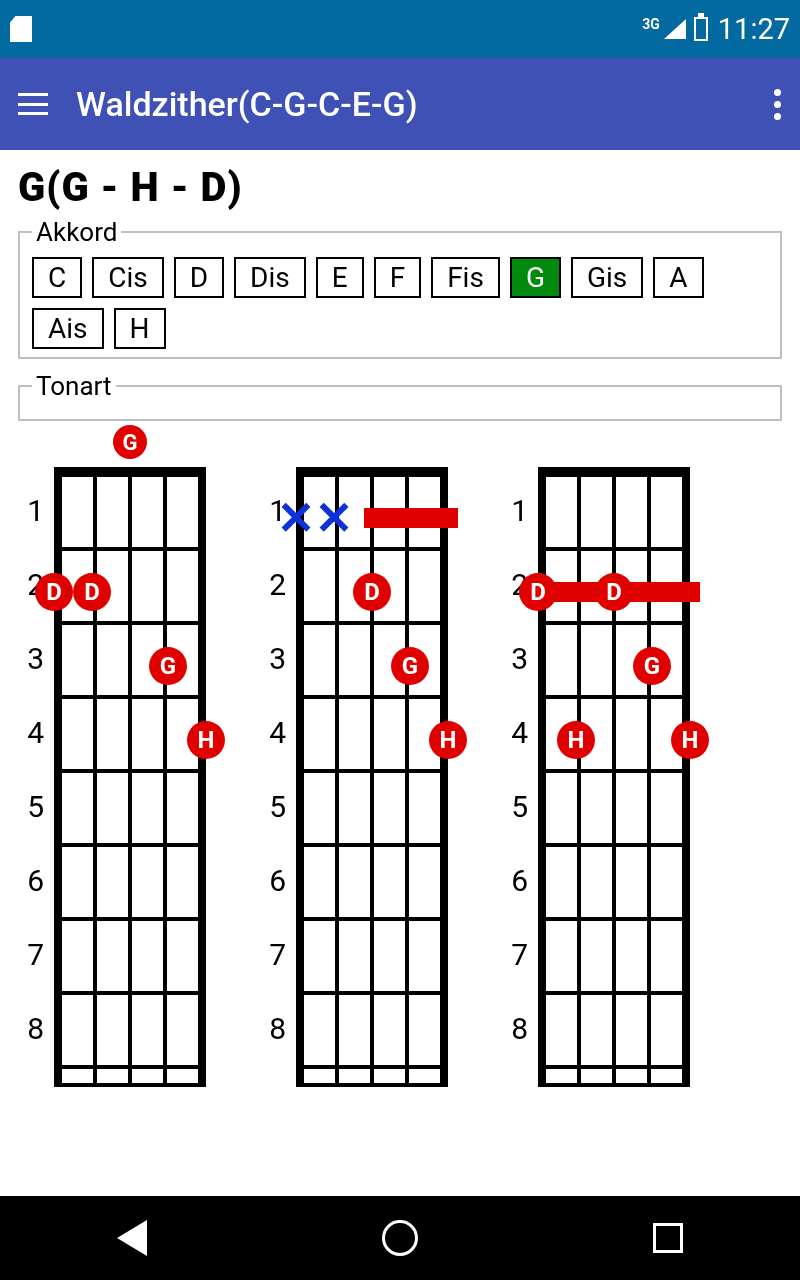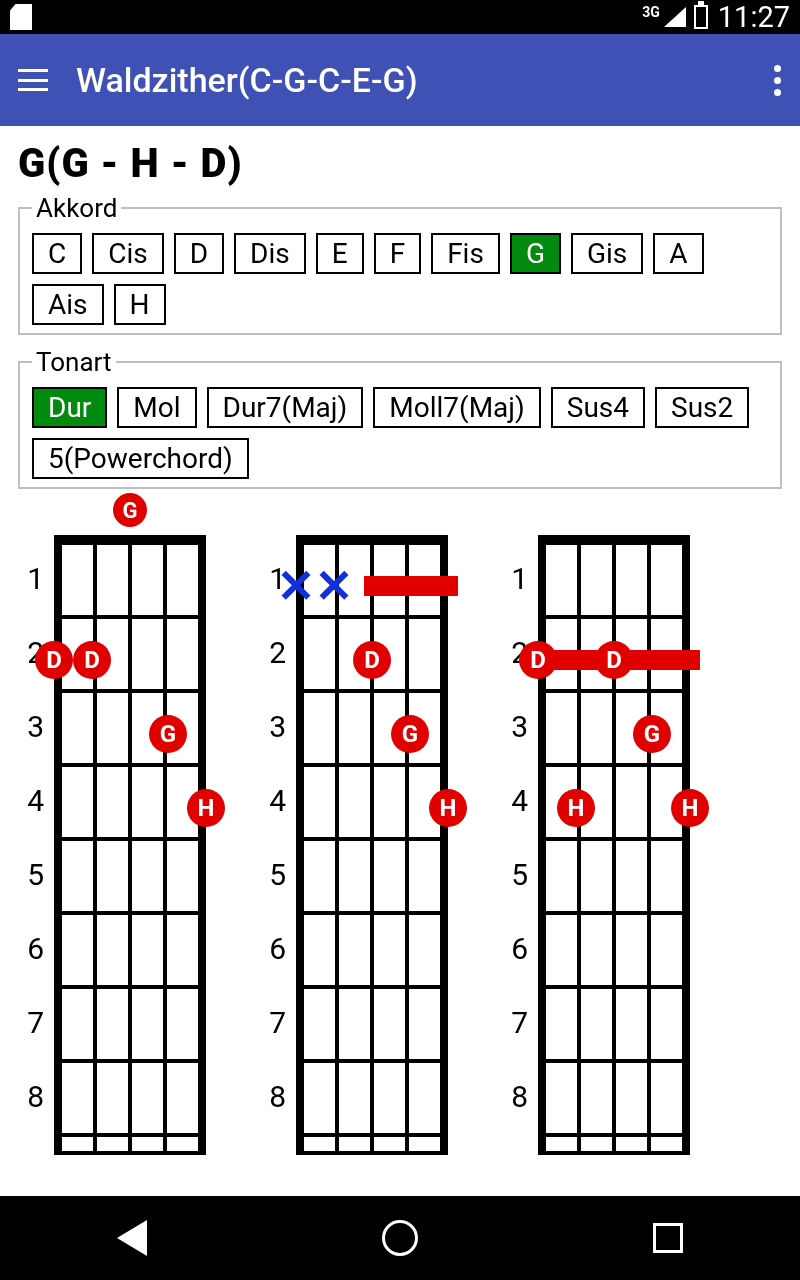--- a/index.html
+++ b/index.html
@@ -5,22 +5,22 @@
   * { box-sizing: border-box; margin: 0; padding: 0; }
   body {
     width: 800px;
     height: 1280px;
     font-family: Roboto, Arial, sans-serif;
     background: #fff;
     overflow: hidden;
     position: relative;
   }
   .status-bar {
-    height: 34px;
-    background: #000000;
+    height: 58px;
+    background: #0369a1;
     color: #fff;
     display: flex;
     align-items: center;
     justify-content: space-between;
     padding: 0 10px;
     font-size: 22px;
   }
   .status-left, .status-right { display: flex; align-items: center; gap: 6px; }
   .status-right { gap: 4px; }
   .sd-icon {
@@ -194,29 +194,20 @@
         <button class="note-btn selected">G</button>
         <button class="note-btn">Gis</button>
         <button class="note-btn">A</button>
         <button class="note-btn">Ais</button>
         <button class="note-btn">H</button>
       </div>
   </fieldset>
 
   <fieldset>
     <legend>Tonart</legend>
-    <div class="btn-row" id="tonart-row">
-        <button class="mode-btn selected">Dur</button>
-        <button class="mode-btn">Mol</button>
-        <button class="mode-btn">Dur7(Maj)</button>
-        <button class="mode-btn">Moll7(Maj)</button>
-        <button class="mode-btn">Sus4</button>
-        <button class="mode-btn">Sus2</button>
-        <button class="mode-btn">5(Powerchord)</button>
-      </div>
   </fieldset>
 
   <div class="diagrams" id="diagrams" style="margin-top:40px;">
       <div class="diagram">
         <div class="open-note" style="left: 93px;">G</div>
         <div class="fret-labels">
           <span>1</span>
           <span>2</span>
           <span>3</span>
           <span>4</span>

